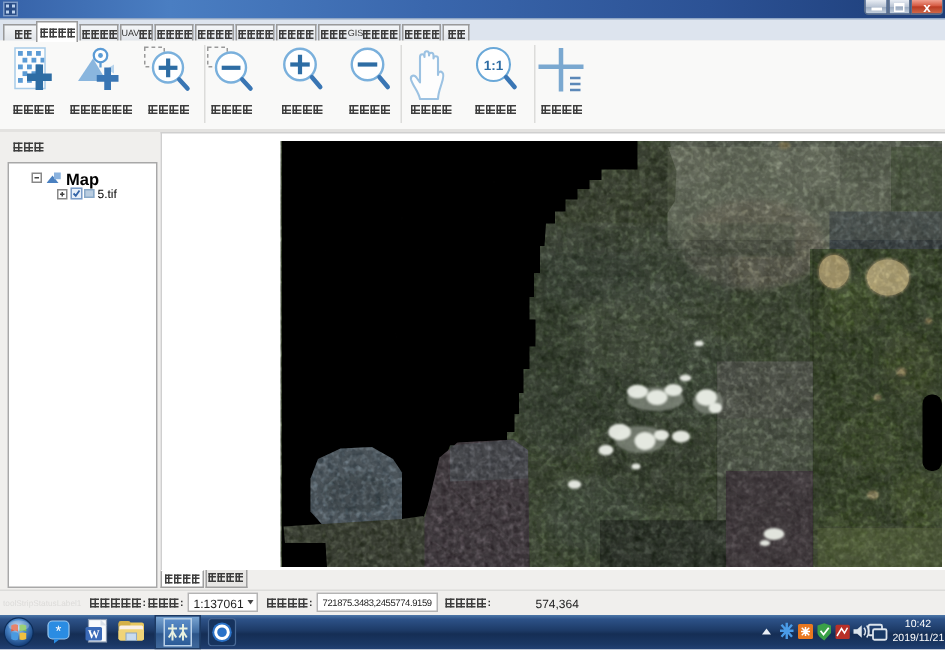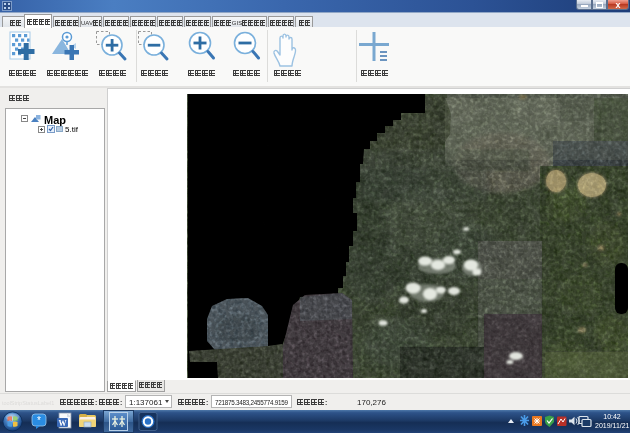--- a/index.html
+++ b/index.html
@@ -161,20 +161,28 @@
     <div class="lbl"><span class="z"></span><span class="z"></span><span class="z"></span><span class="z" style="margin-right:0"></span></div>
   </div>
 
   <div class="tool" style="left:265px;">
     <svg width="34" height="40" viewBox="0 0 34 40">
       <path d="M10 36 C9 31 5 27 4 23 C3.5 20.5 6 19.5 7.5 21.5 L10 25 L10 8 C10 5.5 13 5.5 13 8 L13 6 C13 3.5 16 3.5 16 6 L16 7 C16 4.5 19 4.5 19 7 L19 9 C19 7 22 7 22 9 L22 20 C22 18 23.5 17 25 18.5 C26.5 20 25 24 24 27 C23 30 22 33 22 36 Z" fill="#fdfdfd" stroke="#9cc2e2" stroke-width="1.4" stroke-linejoin="round"></path>
     </svg>
     <div class="lbl"><span class="z"></span><span class="z"></span><span class="z"></span><span class="z" style="margin-right:0"></span></div>
   </div>
 
+  <div class="tool" style="left:308px;">
+    <svg width="34" height="40" viewBox="0 0 34 40">
+      <circle cx="16" cy="13" r="11" fill="#fff" stroke="#6aa8d8" stroke-width="1.4"></circle>
+      <text x="16" y="16.5" font-size="9" font-family="Liberation Sans" fill="#2e6da4" text-anchor="middle" font-weight="bold">1:1</text>
+      <path d="M24.5 21.5 L30 28" stroke="#3a76b4" stroke-width="3" stroke-linecap="round"></path>
+    </svg>
+    <div class="lbl"><span class="z"></span><span class="z"></span><span class="z"></span><span class="z" style="margin-right:0"></span></div>
+  </div>
 
   <div class="tool" style="left:352px;">
     <svg width="34" height="40" viewBox="0 0 34 40">
       <path d="M17 2 L17 31" stroke="#7aa8d0" stroke-width="3"></path>
       <path d="M2 14.5 L32 14.5" stroke="#7aa8d0" stroke-width="3"></path>
       <g stroke="#5b88b8" stroke-width="1.8">
           <path d="M23 22 L30 22"></path>
           <path d="M23 26 L30 26"></path>
           <path d="M23 30 L30 30"></path>
         </g>
@@ -390,21 +398,21 @@
 </div>
 
 <div id="status" class="abs">
   <div class="txt abs" style="left:2px;color:#dcdbd9;font-size:5.5px;top:6px;">toolStripStatusLabel1</div>
   <div class="txt abs" style="left:60px;"><span class="z"></span><span class="z"></span><span class="z"></span><span class="z"></span><span class="z"></span><b style="font-size:7px;vertical-align:top;color:#333;">:</b></div>
   <div class="txt abs" style="left:99px;"><span class="z"></span><span class="z"></span><span class="z"></span><b style="font-size:7px;vertical-align:top;color:#333;">:</b></div>
   <div class="sbox" style="left:125px;width:47px;">1:137061<span style="position:absolute;right:2px;top:4px;width:0;height:0;border-left:2.5px solid transparent;border-right:2.5px solid transparent;border-top:3px solid #444;"></span></div>
   <div class="txt abs" style="left:178px;"><span class="z"></span><span class="z"></span><span class="z"></span><span class="z"></span><b style="font-size:7px;vertical-align:top;color:#333;">:</b></div>
   <div class="sbox" style="left:211px;width:81px;font-size:6.3px;letter-spacing:-0.25px;padding-top:3px;">721875.3483,2455774.9159</div>
   <div class="txt abs" style="left:297px;"><span class="z"></span><span class="z"></span><span class="z"></span><span class="z"></span><b style="font-size:7px;vertical-align:top;color:#333;">:</b></div>
-  <div class="txt abs num" style="left:357px;top:4px;">170,276</div>
+  <div class="txt abs num" style="left:357px;top:4px;">574,364</div>
 </div>
 
 <div id="taskbar" class="abs">
 
   <svg class="abs" style="left:2px;top:1px;" width="21" height="21" viewBox="0 0 21 21">
     <defs>
         <radialGradient id="orb" cx="45%" cy="35%" r="65%">
       <stop offset="0%" stop-color="#bcd8f4"></stop>
           <stop offset="45%" stop-color="#4a86c8"></stop>
           <stop offset="100%" stop-color="#123a74"></stop>

